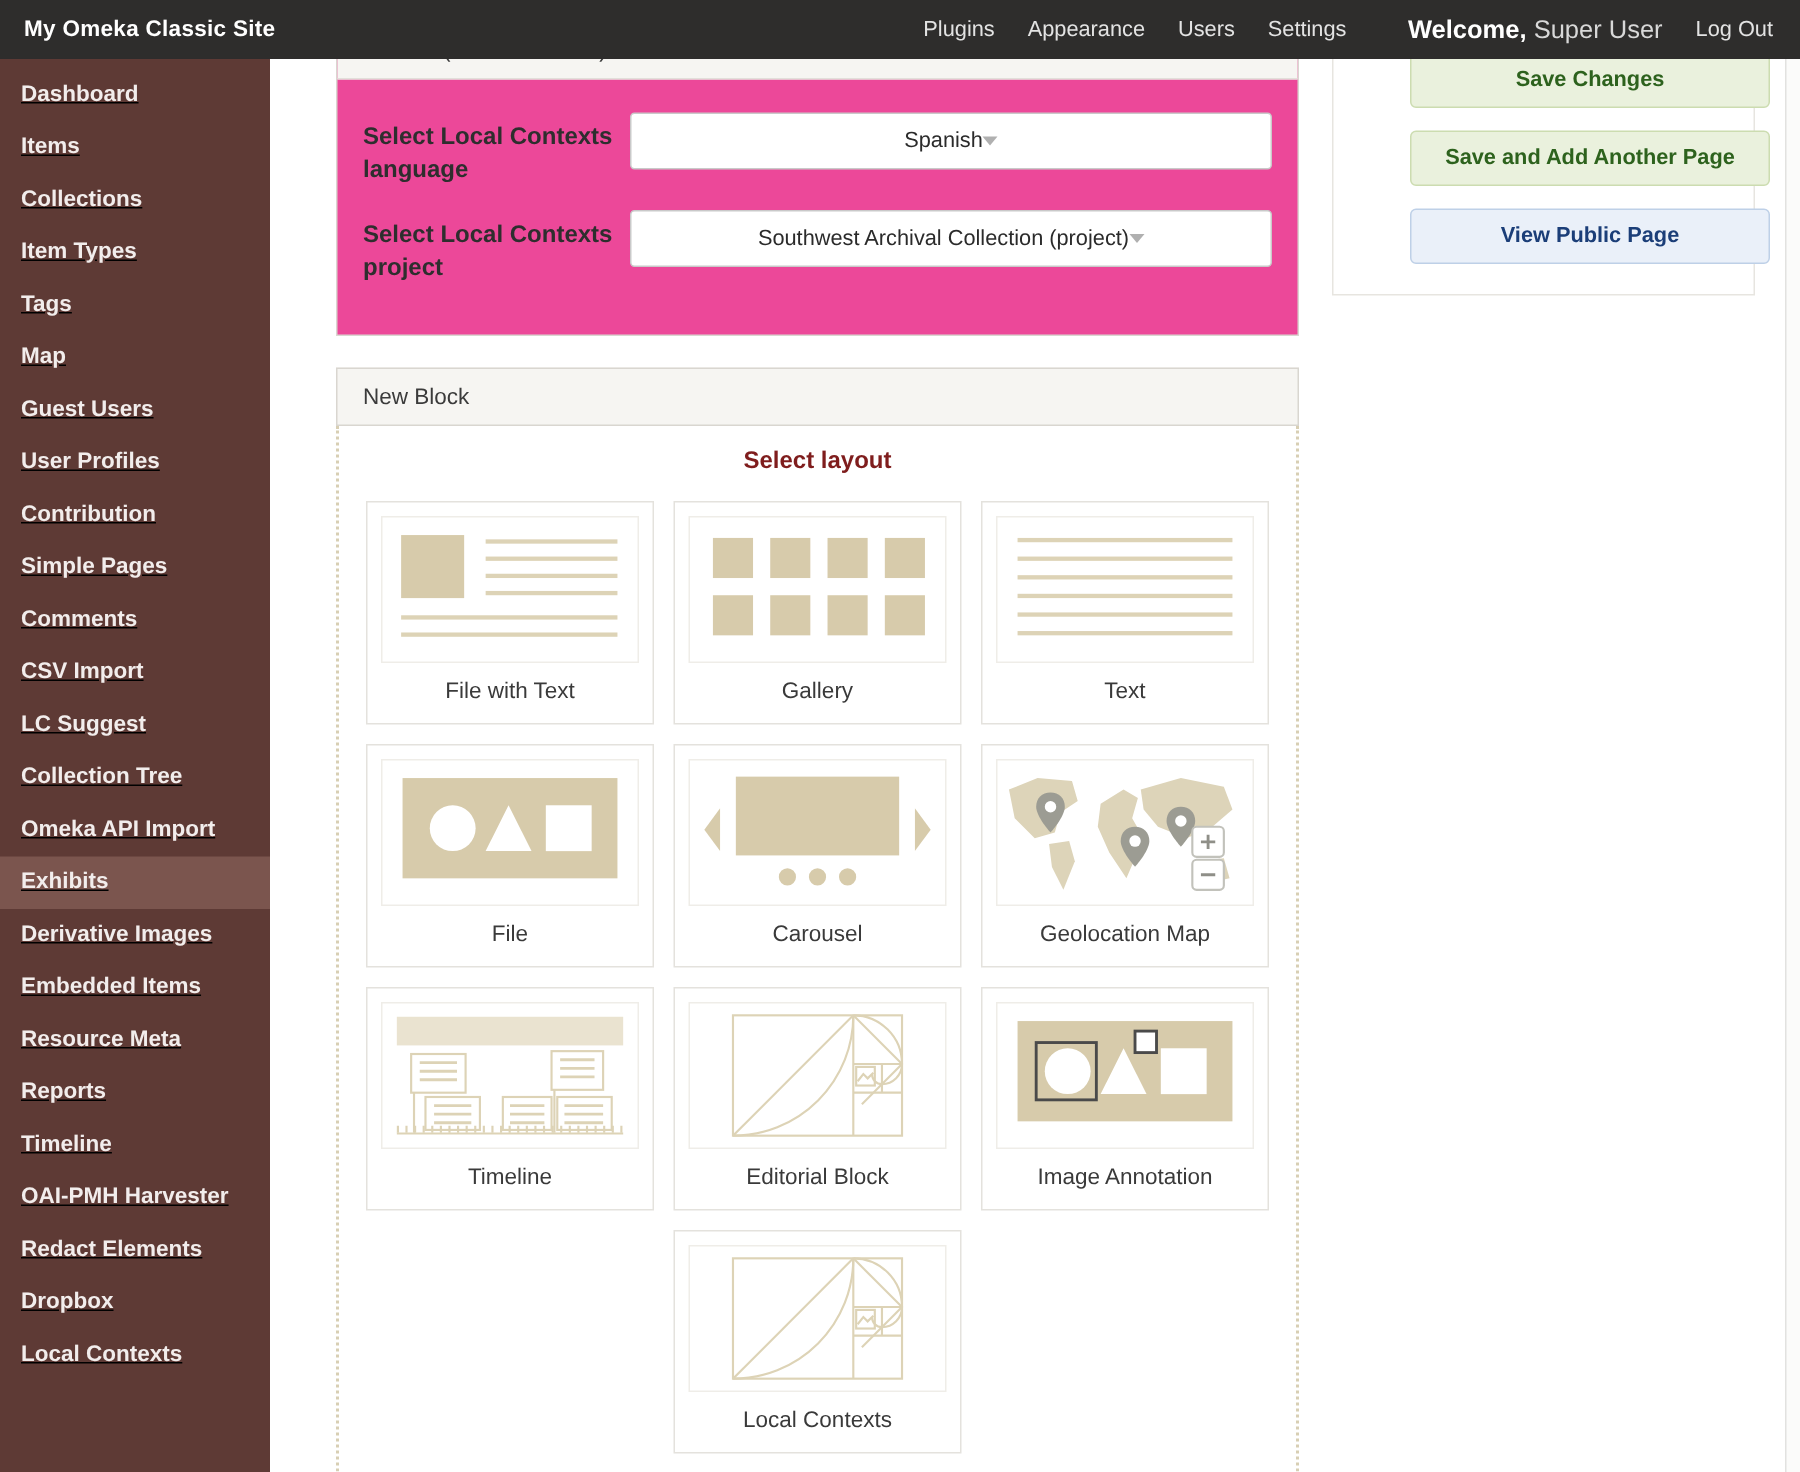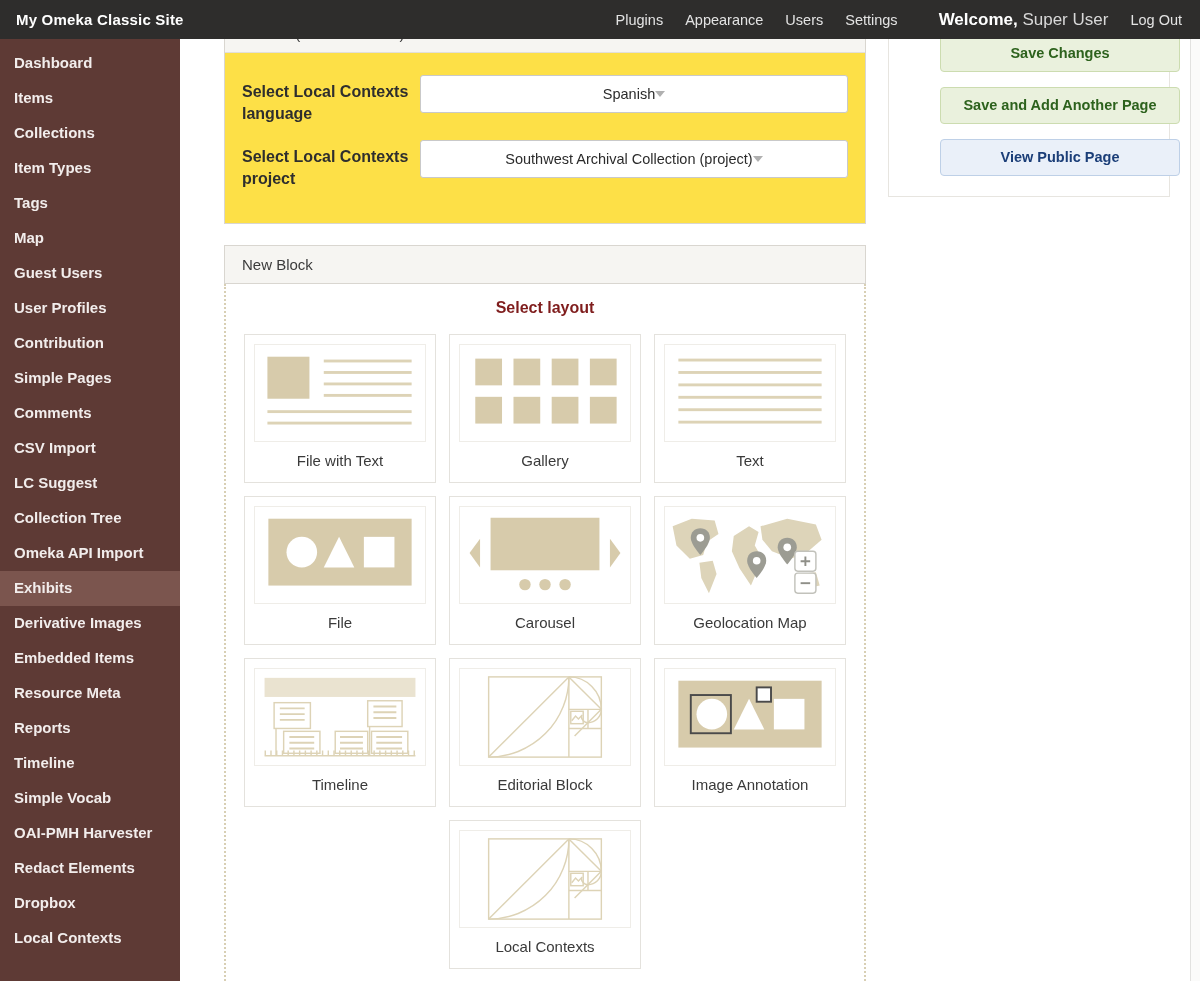--- a/index.html
+++ b/index.html
@@ -9,38 +9,38 @@
   
   .topbar { position:fixed; top:0; left:0; right:0; height:39px; background:#2e2d2c;
     display:flex; align-items:center; justify-content:space-between; padding:0 18px 0 16px; z-index:20; }
   .topbar .site-title { color:#fff; font-size:15px; font-weight:600; letter-spacing:.2px; }
   .topnav { display:flex; align-items:center; gap:22px; }
   .topnav a { color:#e3e3e3; font-size:14.5px; text-decoration:none; cursor:pointer; }
   .topnav .welcome { color:#d8d8d8; font-size:17px; margin-left:19px; }
   .topnav .welcome b { color:#fff; font-weight:700; }
 
   
-  .sidebar { position:fixed; top:39px; left:0; bottom:0; width:180px; background:#5e3a35; z-index:10; }
+  .sidebar { position:fixed; top:39px; left:0; bottom:0; width:180px; background:#5e3a35; z-index:10;text-decoration:underline; }
   .sidebar nav { padding-top:7px; display:block; }
   .sidebar a { display:block; padding:8px 14px 9px; font-size:15px; font-weight:600;
     color:#f2edec; text-decoration:none; cursor:pointer; line-height:1.2; }
   .sidebar a.active { background:#7b554e; }
 
   
   .scroll-edge { position:fixed; top:39px; right:0; bottom:0; width:10px;
     background:#fbfbfa; border-left:1px solid #e2e2e0; z-index:5; }
 
   
   .main { margin-left:180px; padding:14px 30px 0 44px; display:flex; gap:22px; }
   .col-left { width:642px; flex:none; }
   .col-right { width:282px; flex:none; }
 
   .panel-header { background:#f6f5f2; border:1px solid #d9d6d0; padding:10px 17px;
     font-size:15px; color:#3b3b3b; }
-  .block3 { border:1px solid #d9d6d0; margin-bottom:21px; background:#fde047; }
+  .block3 { border:1px solid #d9d6d0; margin-bottom:21px; background:#ec4899; }
   .block3 .panel-header { border:none; border-bottom:1px solid #e2dfda; }
   .block3-body { padding:22px 17px 28px; }
   .field-row { display:flex; margin-bottom:16px; }
   .field-row:last-child { margin-bottom:6px; }
   .field-label { width:178px; flex:none; font-size:16px; font-weight:700; color:#2e2e2e;
     line-height:1.35; padding-top:6px; }
   .select { flex:1; height:38px; border:1px solid #c9c9c9; border-radius:3px; background:#fff;
     display:flex; align-items:center; justify-content:center; padding:0 13px;
     font-size:14.5px; color:#2b2b2b; cursor:pointer; }
   .caret { width:0; height:0; border-left:5px solid transparent; border-right:5px solid transparent;
@@ -94,21 +94,20 @@
     <a>CSV Import</a>
     <a>LC Suggest</a>
     <a>Collection Tree</a>
     <a>Omeka API Import</a>
     <a class="active">Exhibits</a>
     <a>Derivative Images</a>
     <a>Embedded Items</a>
     <a>Resource Meta</a>
     <a>Reports</a>
     <a>Timeline</a>
-    <a>Simple Vocab</a>
     <a>OAI-PMH Harvester</a>
     <a>Redact Elements</a>
     <a>Dropbox</a>
     <a>Local Contexts</a>
   </nav>
 </aside>
 
 <div class="scroll-edge"></div>
 
 <main class="main">

